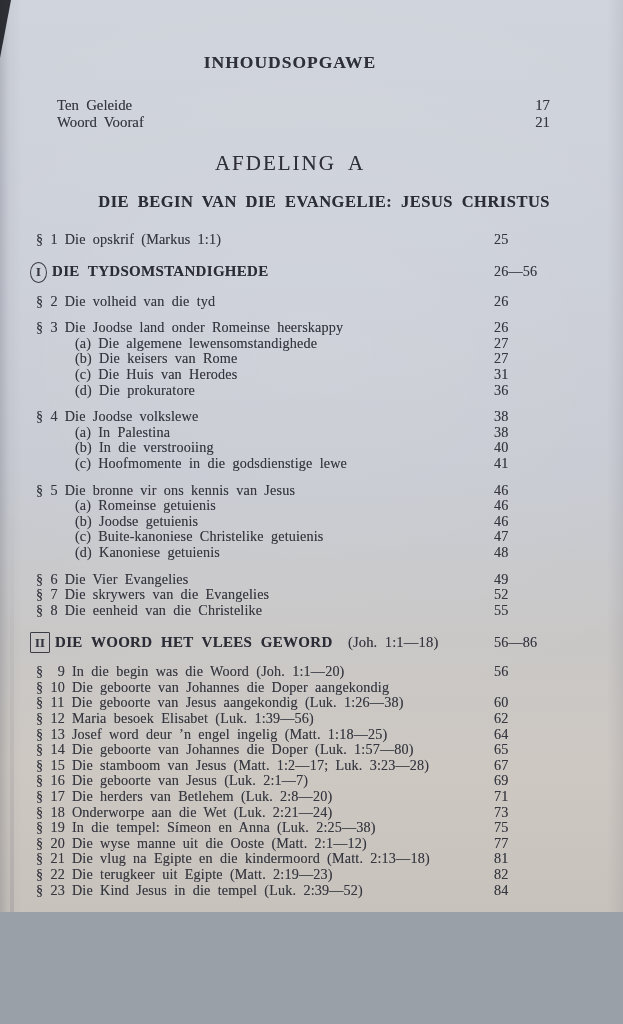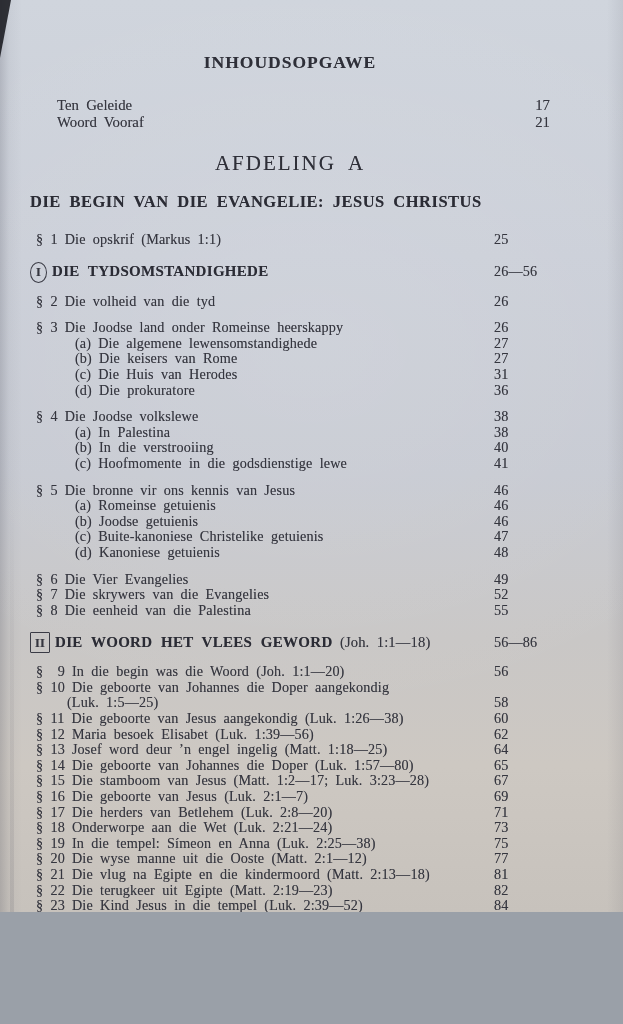--- a/index.html
+++ b/index.html
@@ -47,42 +47,42 @@
   .fr-page{min-width:56px;text-align:right;}
   .afdeling{
     margin:20px 0 0 0;
     text-align:center;
     font-size:21px;font-weight:normal;
     letter-spacing:2px;word-spacing:6px;
     color:#2e2f38;
   }
   .subtitle{
     margin:16px 0 0 0;
-    text-align:left;
+    text-align:right;
     font-size:16.5px;font-weight:bold;
     letter-spacing:0.5px;word-spacing:4px;
     color:#2b2c35;
   }
   .toc{margin-top:20px;}
   .toc-row{
     display:flex;align-items:baseline;
     line-height:15.6px;font-size:14.2px;
     word-spacing:3.5px;letter-spacing:0.15px;
   }
   .toc-row.gap{margin-top:11px;}
   .toc-row.type-part.gap{margin-top:14px;margin-bottom:2px;}
   .marker{white-space:pre;margin-right:7px;}
   .type-entry{padding-left:6px;}
   .type-sub{padding-left:45px;}
   .type-cont{padding-left:37px;}
   .label-wrap{flex:1;}
   .page-col{min-width:56px;text-align:left;white-space:pre;}
   .type-part{padding-left:0;}
   .type-part .label{font-weight:bold;font-size:15px;letter-spacing:0.3px;word-spacing:4.5px;color:#2b2c35;}
-  .type-part .suffix{font-weight:normal;font-size:14.6px;}
+  .type-part .suffix{font-weight:normal;font-size:14.6px;margin-left:8px;}
   .type-part .marker{margin-right:5px;}
   .part-badge{
     display:inline-block;
     border:1.5px solid #3a3b45;
     font-weight:bold;font-size:12.5px;line-height:1;
     text-align:center;
     padding:3.5px 4px 3px 4px;
   }
   .part-badge.oval{border-radius:50%;padding:3.5px 5px 3px 5px;}
   .part-badge.rounded{border-radius:1px;}
@@ -223,21 +223,21 @@
   </div>
 
   <div class="toc-row type-entry">
     <span class="marker">§ 7</span>
     <span class="label-wrap"><span class="label">Die skrywers van die Evangelies</span></span>
     <span class="page-col">52</span>
   </div>
 
   <div class="toc-row type-entry">
     <span class="marker">§ 8</span>
-    <span class="label-wrap"><span class="label">Die eenheid van die Palestina</span></span>
+    <span class="label-wrap"><span class="label">Die eenheid van die Christelike</span></span>
     <span class="page-col">55</span>
   </div>
 
   <div class="toc-row type-part gap">
     <span class="marker"><span class="part-badge rounded">II</span></span>
     <span class="label-wrap"><span class="label">DIE WOORD HET VLEES GEWORD</span><span class="suffix"> (Joh. 1:1—18)</span></span>
     <span class="page-col">56—86</span>
   </div>
 
   <div class="toc-row type-entry gap">
@@ -245,25 +245,20 @@
     <span class="label-wrap"><span class="label">In die begin was die Woord (Joh. 1:1—20)</span></span>
     <span class="page-col">56</span>
   </div>
 
   <div class="toc-row type-entry">
     <span class="marker">§ 10</span>
     <span class="label-wrap"><span class="label">Die geboorte van Johannes die Doper aangekondig</span></span>
     <span class="page-col"></span>
   </div>
 
-  <div class="toc-row type-cont">
-
-    <span class="label-wrap"><span class="label">(Luk. 1:5—25)</span></span>
-    <span class="page-col">58</span>
-  </div>
 
   <div class="toc-row type-entry">
     <span class="marker">§ 11</span>
     <span class="label-wrap"><span class="label">Die geboorte van Jesus aangekondig (Luk. 1:26—38)</span></span>
     <span class="page-col">60</span>
   </div>
 
   <div class="toc-row type-entry">
     <span class="marker">§ 12</span>
     <span class="label-wrap"><span class="label">Maria besoek Elisabet (Luk. 1:39—56)</span></span>

